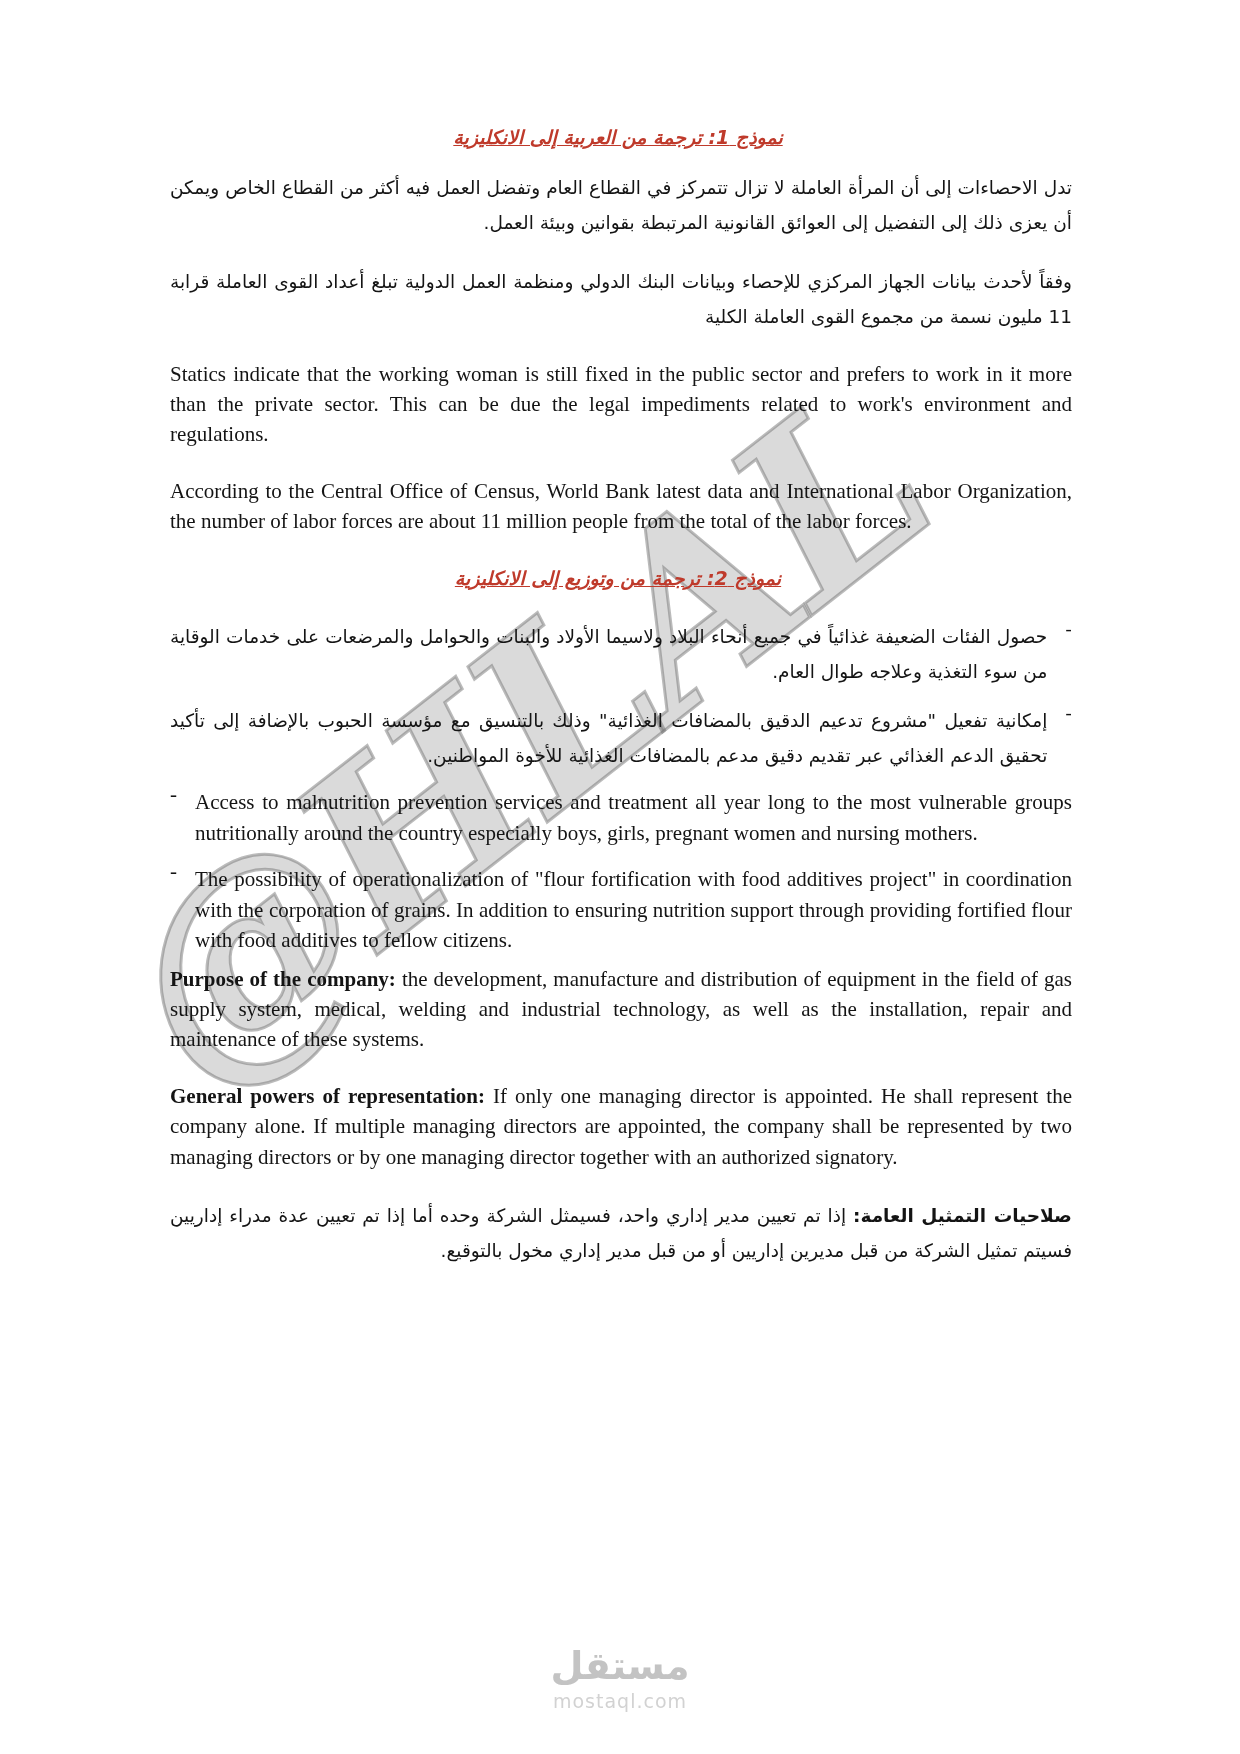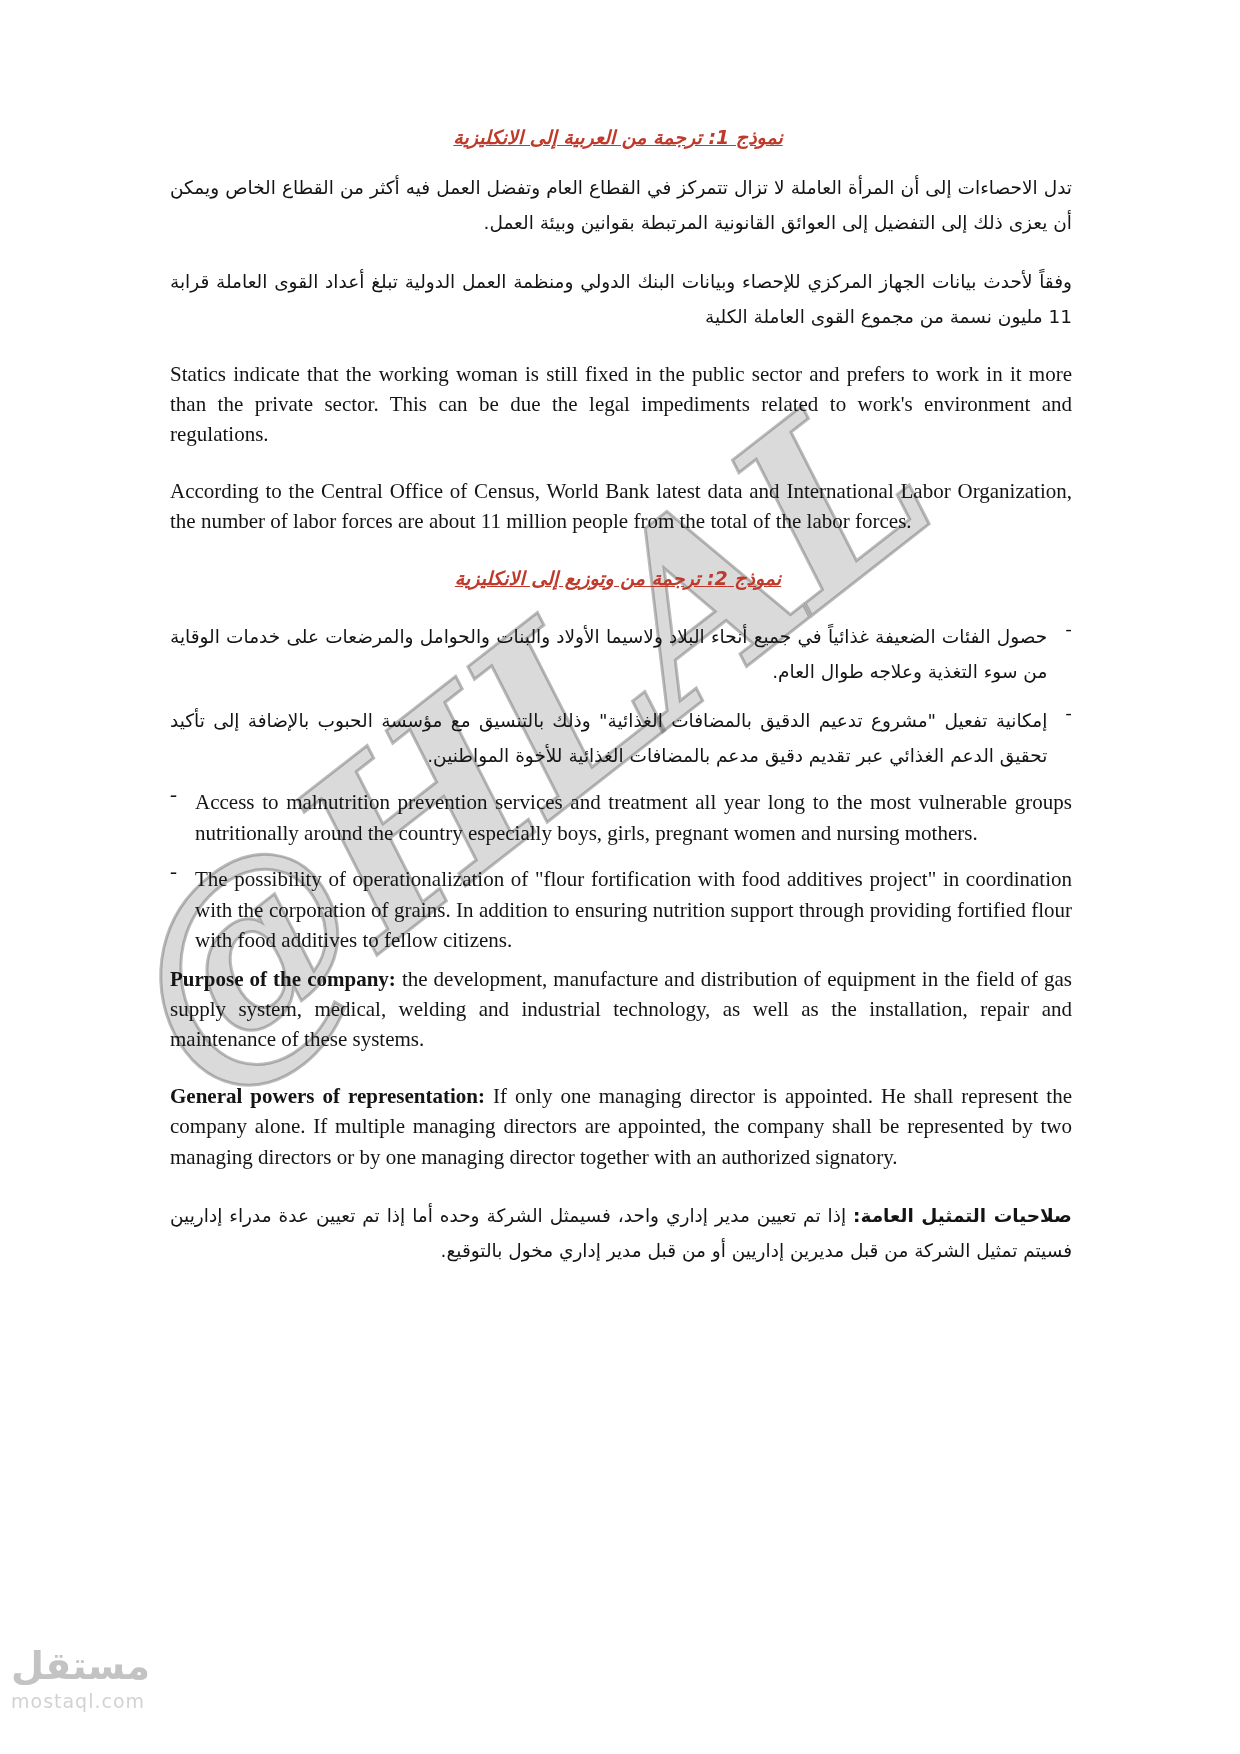--- a/index.html
+++ b/index.html
@@ -68,22 +68,22 @@
     display: flex;
     gap: 18px;
     margin-bottom: 6px;
   }
   .bullet .marker { flex: 0 0 auto; }
   .bullet .btext { flex: 1 1 auto; text-align: justify; margin-top: 8px; }
   .ar.bullet-list { margin-bottom: 4px; }
   .en.bullet-list .bullet { margin-bottom: 8px; }
   .footer {
     position: absolute;
-    left: 11px; right: 0; bottom: 42px;
-    text-align: left;
+    left: 0; right: 0; bottom: 42px;
+    text-align: center;
     z-index: 1;
   }
   .footer-logo {
     font-family: "DejaVu Sans", sans-serif;
     font-weight: bold;
     font-size: 38px;
     color: #c3c3c3;
     direction: rtl;
     line-height: 1.1;
   }

